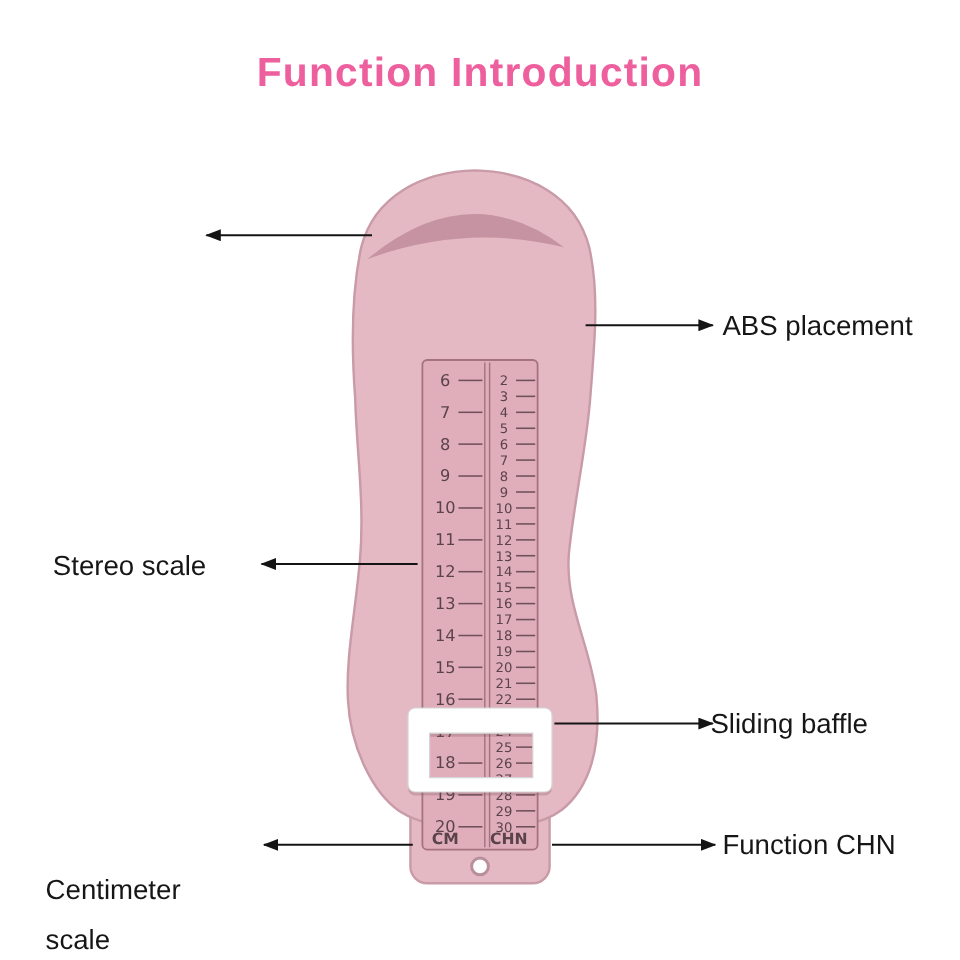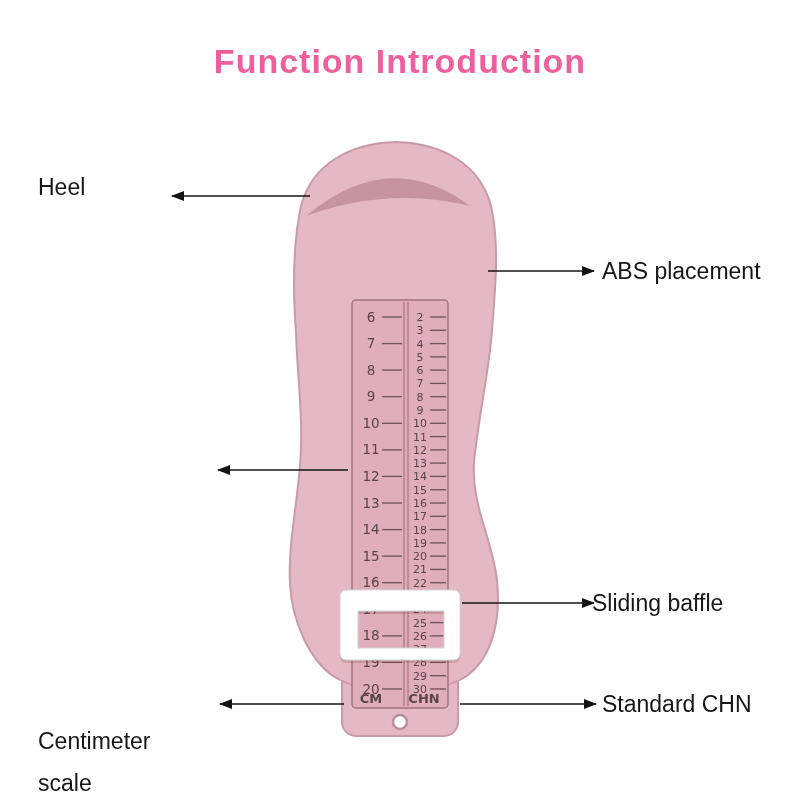--- a/index.html
+++ b/index.html
@@ -165,28 +165,28 @@
       <path d="M 310 196 L 172 196" class="annot-line" marker-end="url(#ah)"></path>
       <path d="M 488 271 L 594 271" class="annot-line" marker-end="url(#ah)"></path>
       <path d="M 348 470 L 218 470" class="annot-line" marker-end="url(#ah)"></path>
       <path d="M 462 603 L 594 603" class="annot-line" marker-end="url(#ah)"></path>
       <path d="M 344 704 L 220 704" class="annot-line" marker-end="url(#ah)"></path>
       <path d="M 460 704 L 596 704" class="annot-line" marker-end="url(#ah)"></path>
     </g>
   </svg>
 
   <div class="label" style="left:38px;top:166px;">
-    <div>Heel</div>
   </div>
 
   <div class="label" style="left:602px;top:250px;">ABS placement</div>
 
+  <div class="label" style="left:44px;top:450px;">Stereo scale</div>
 
   <div class="label" style="left:592px;top:582px;">Sliding baffle</div>
 
   <div class="label" style="left:38px;top:676px;margin-top:44px;">
     <div>Centimeter</div>
     <div>scale</div>
   </div>
 
-  <div class="label" style="left:602px;top:683px;">Standard CHN</div>
+  <div class="label" style="left:602px;top:683px;">Function CHN</div>
 
 </div>
 
 </body></html>

